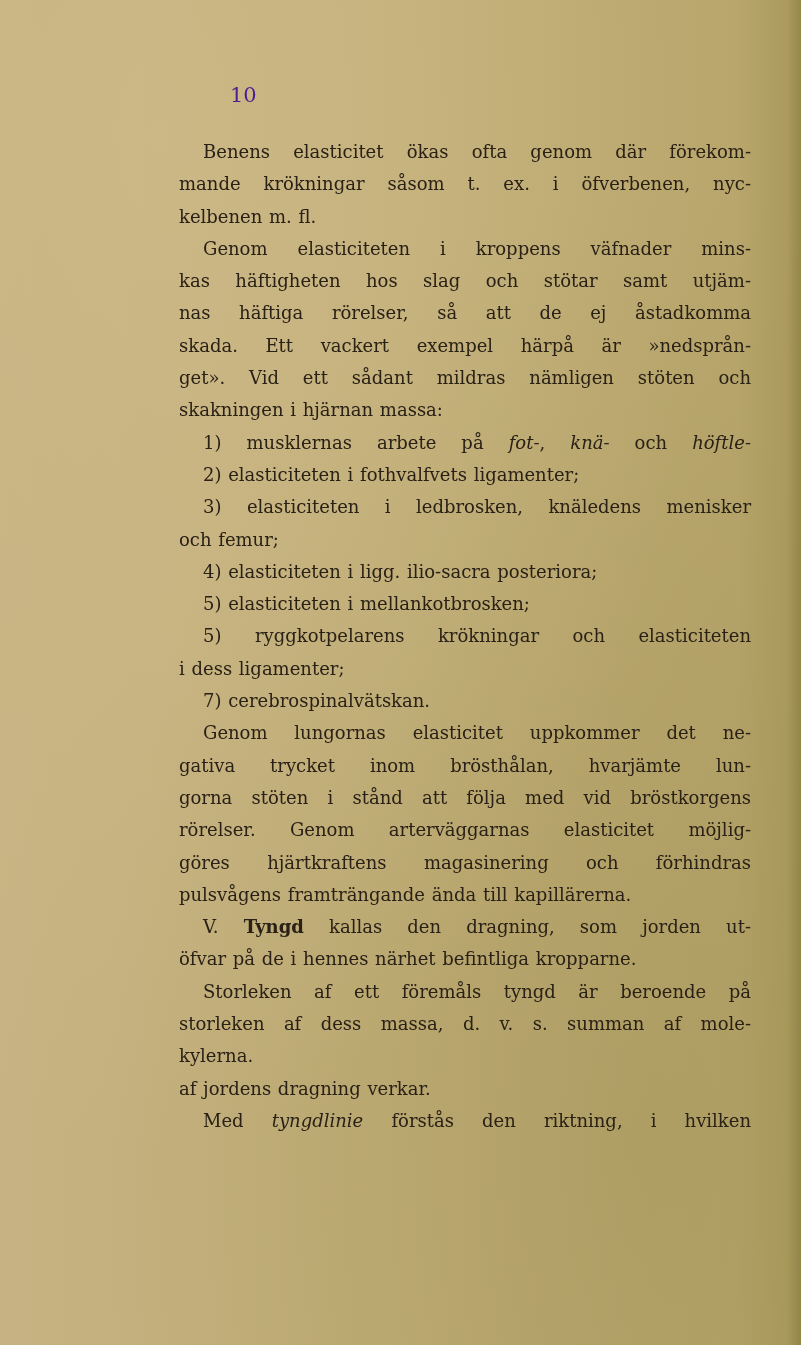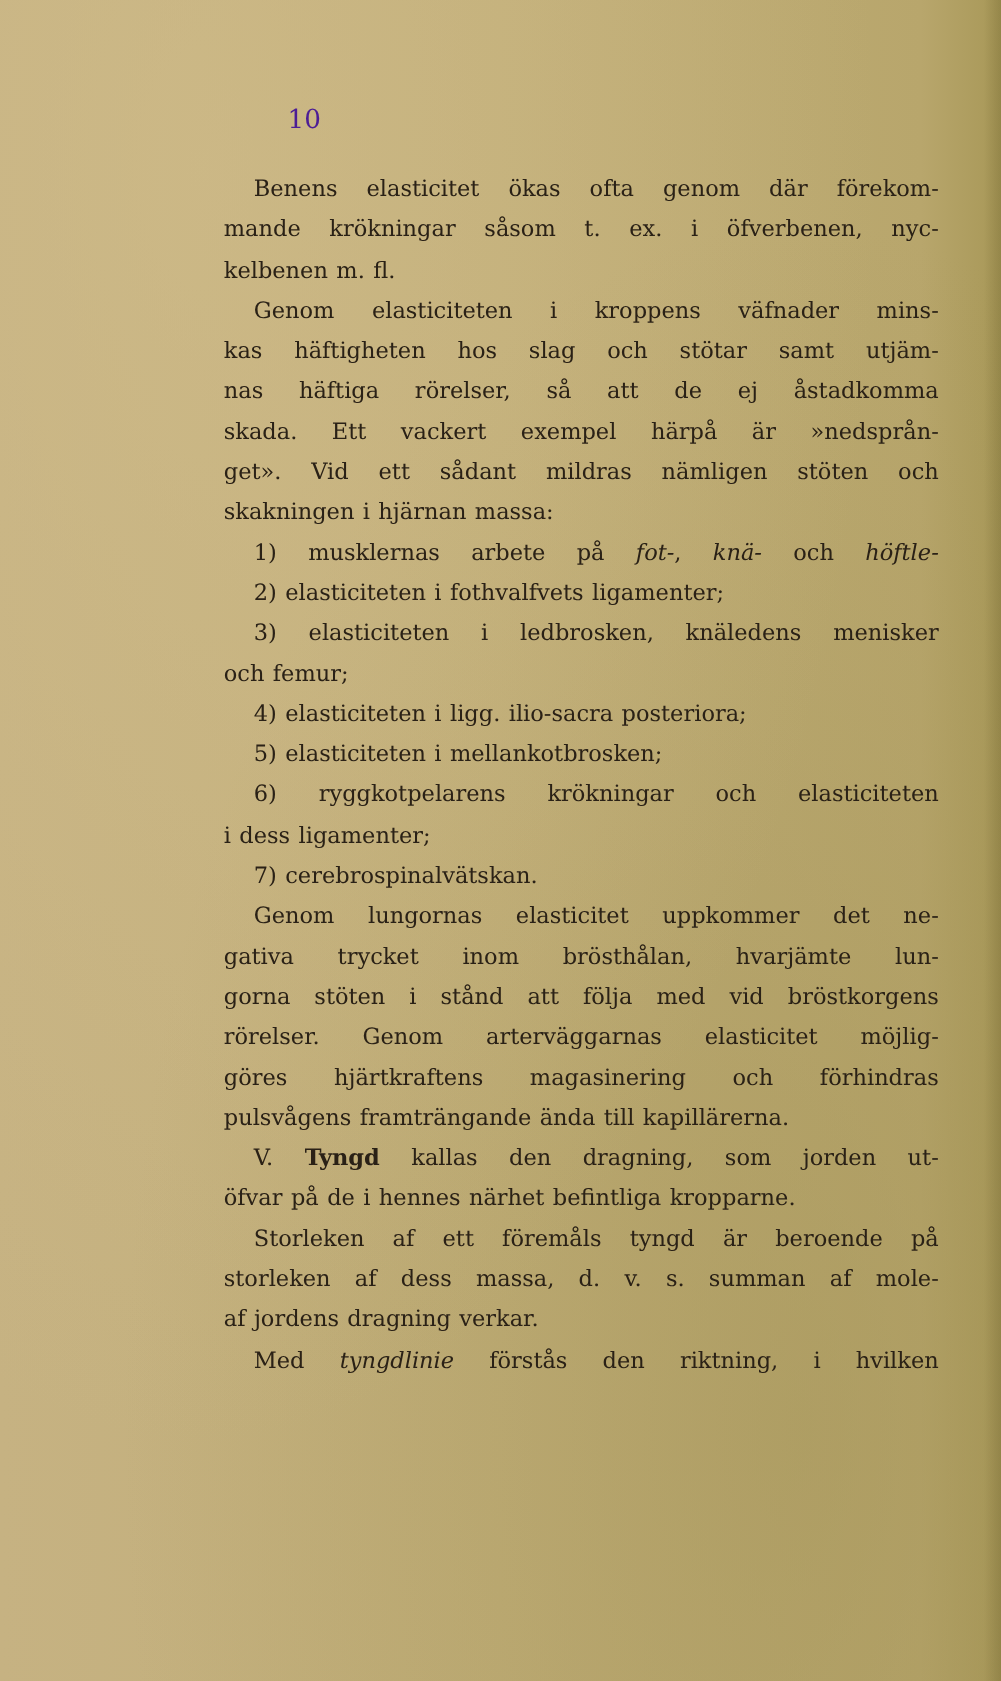--- a/index.html
+++ b/index.html
@@ -77,28 +77,29 @@
     <span class="line"><span>nas häftiga rörelser, så att de ej åstadkomma</span></span>
     <span class="line"><span>skada. Ett vackert exempel härpå är »nedsprån-</span></span>
     <span class="line"><span>get». Vid ett sådant mildras nämligen stöten och</span></span>
     <span class="line last"><span>skakningen i hjärnan massa:</span></span>
     <span class="line indent"><span>1) musklernas arbete på </span><span class="it">fot-</span><span>, </span><span class="it">knä-</span><span> och </span><span class="it">höftle-</span></span>
     <span class="line indent last"><span>2) elasticiteten i fothvalfvets ligamenter;</span></span>
     <span class="line indent"><span>3) elasticiteten i ledbrosken, knäledens menisker</span></span>
     <span class="line last"><span>och femur;</span></span>
     <span class="line indent last"><span>4) elasticiteten i ligg. ilio-sacra posteriora;</span></span>
     <span class="line indent last"><span>5) elasticiteten i mellankotbrosken;</span></span>
-    <span class="line indent"><span>6) ryggkotpelarens krökningar och elasticiteten</span></span>
+    <span class="line indent"><span>5) ryggkotpelarens krökningar och elasticiteten</span></span>
     <span class="line last"><span>i dess ligamenter;</span></span>
     <span class="line indent last"><span>7) cerebrospinalvätskan.</span></span>
     <span class="line indent"><span>Genom lungornas elasticitet uppkommer det ne-</span></span>
     <span class="line"><span>gativa trycket inom brösthålan, hvarjämte lun-</span></span>
     <span class="line"><span>gorna stöten i stånd att följa med vid bröstkorgens</span></span>
     <span class="line"><span>rörelser. Genom arterväggarnas elasticitet möjlig-</span></span>
     <span class="line"><span>göres hjärtkraftens magasinering och förhindras</span></span>
     <span class="line last"><span>pulsvågens framträngande ända till kapillärerna.</span></span>
     <span class="line indent"><span>V. </span><span class="bold">Tyngd</span><span> kallas den dragning, som jorden ut-</span></span>
     <span class="line last"><span>öfvar på de i hennes närhet befintliga kropparne.</span></span>
     <span class="line indent"><span>Storleken af ett föremåls tyngd är beroende på</span></span>
     <span class="line"><span>storleken af dess massa, d. v. s. summan af mole-</span></span>
+    <span class="line last"><span>kylerna.</span></span>
     <span class="line last"><span>af jordens dragning verkar.</span></span>
     <span class="line indent"><span>Med </span><span class="it">tyngdlinie</span><span> förstås den riktning, i hvilken</span></span>
   </div>
 
 </body></html>

